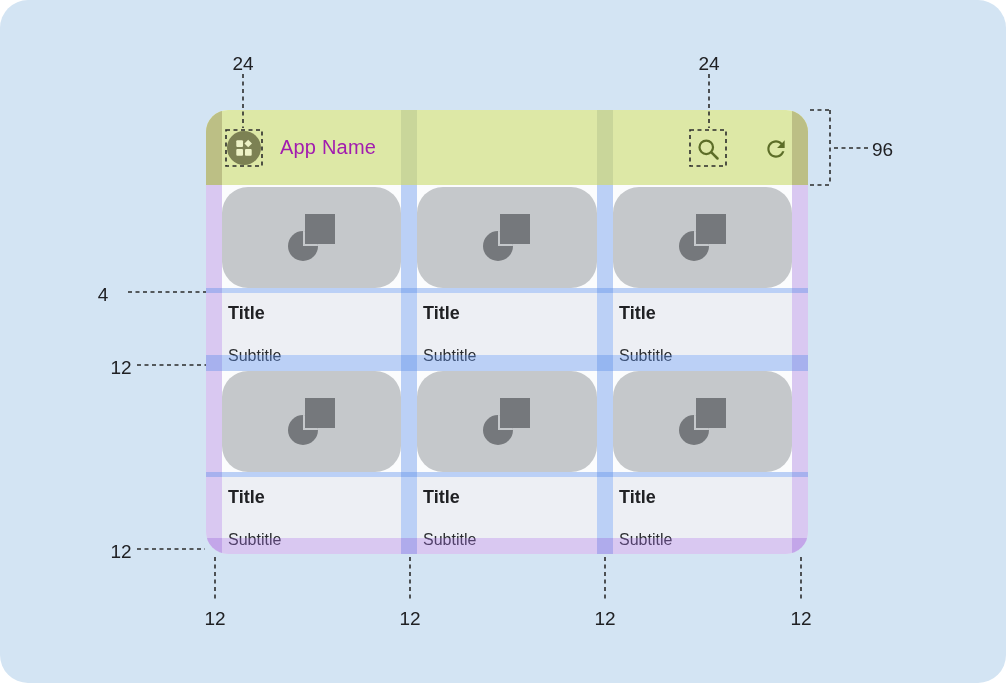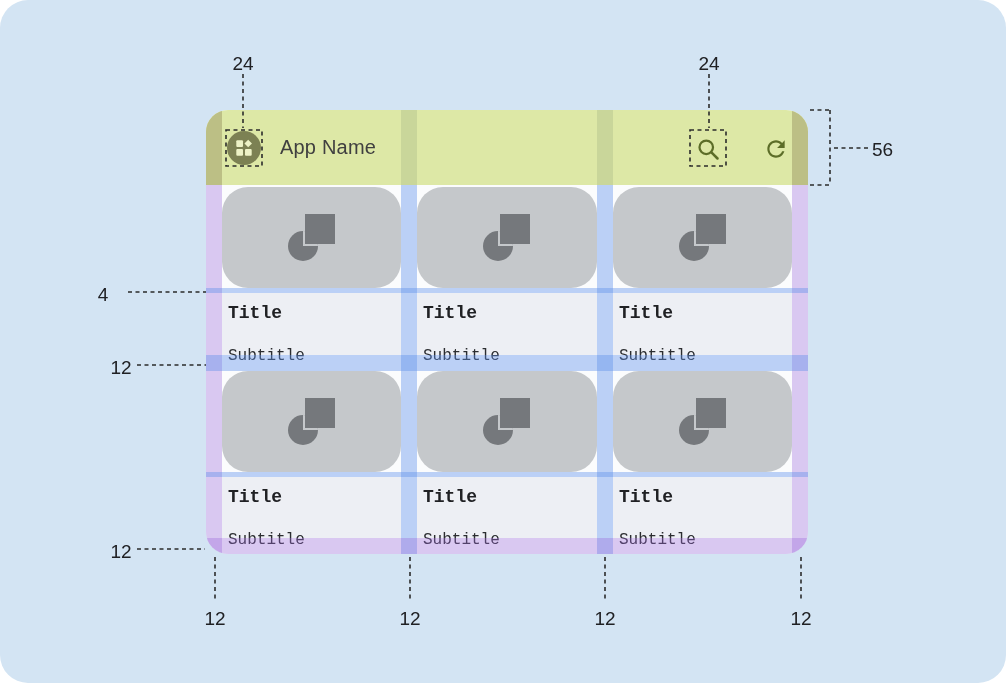--- a/index.html
+++ b/index.html
@@ -1,24 +1,24 @@
 <!DOCTYPE html>
 <html><head>
 <meta charset="utf-8">
 <style>
   html,body{margin:0;padding:0;background:#ffffff;}
   body{font-family:"Liberation Sans","DejaVu Sans",sans-serif;}
   .stage{position:relative;width:1006px;height:683px;background:#d3e4f3;border-radius:28px;overflow:hidden;}
   .mockup{position:absolute;left:206px;top:110px;width:602px;height:444px;background:#fbfcfd;border-radius:22px;overflow:hidden;}
   .appbar{position:absolute;left:0;top:0;width:602px;height:75px;background:#dde8a6;}
-  .appbar-title{position:absolute;left:74px;top:0;height:75px;line-height:75px;font-size:20px;font-weight:500;color:#404040;letter-spacing:.2px;}
+  .appbar-title{position:absolute;left:74px;top:0;height:75px;line-height:75px;font-size:20px;font-weight:500;color:#a21caf;letter-spacing:.2px;}
   .app-logo{position:absolute;left:21px;top:21px;width:34px;height:34px;border-radius:50%;background:#7c8153;display:flex;align-items:center;justify-content:center;}
   .iconbtn{position:absolute;display:flex;align-items:center;justify-content:center;}
   .card-img{position:absolute;background:#c5c8cb;border-radius:26px;display:flex;align-items:center;justify-content:center;}
-  .card-txt{position:absolute;background:#edeff4;padding:8px 4px 0 6px;box-sizing:border-box;font-family:Liberation Mono, monospace;}
+  .card-txt{position:absolute;background:#edeff4;padding:8px 4px 0 6px;box-sizing:border-box;}
   .card-title{font-size:18px;font-weight:600;color:#202124;line-height:24px;}
   .card-sub{font-size:16px;font-weight:400;color:#2b2d30;line-height:26px;margin-top:18px;}
   
   .ov{position:absolute;pointer-events:none;}
   .m-olive{background:#bcbf85;}
   .g-olive{background:#c9d69a;}
   .m-lav{background:rgba(155,104,218,0.35);}
   .g-blue{background:rgba(93,143,235,0.40);}
   .h-blue{background:rgba(93,143,235,0.40);}
   .h-lav{background:rgba(155,104,218,0.35);}
@@ -179,21 +179,21 @@
 
       <line x1="215" y1="557" x2="215" y2="602"></line>
       <line x1="410" y1="557" x2="410" y2="602"></line>
       <line x1="605" y1="557" x2="605" y2="602"></line>
       <line x1="801" y1="557" x2="801" y2="602"></line>
     </g>
   </svg>
 
   <div class="label" style="left:229px;top:53px;width:28px;">24</div>
   <div class="label" style="left:695px;top:53px;width:28px;">24</div>
-  <div class="label" style="left:872px;top:139px;width:30px;text-align:left;">56</div>
+  <div class="label" style="left:872px;top:139px;width:30px;text-align:left;">96</div>
   <div class="label" style="left:89px;top:284px;width:28px;">4</div>
   <div class="label" style="left:107px;top:357px;width:28px;">12</div>
   <div class="label" style="left:107px;top:541px;width:28px;">12</div>
   <div class="label" style="left:201px;top:608px;width:28px;">12</div>
   <div class="label" style="left:396px;top:608px;width:28px;">12</div>
   <div class="label" style="left:591px;top:608px;width:28px;">12</div>
   <div class="label" style="left:787px;top:608px;width:28px;">12</div>
 
 </div>
 

